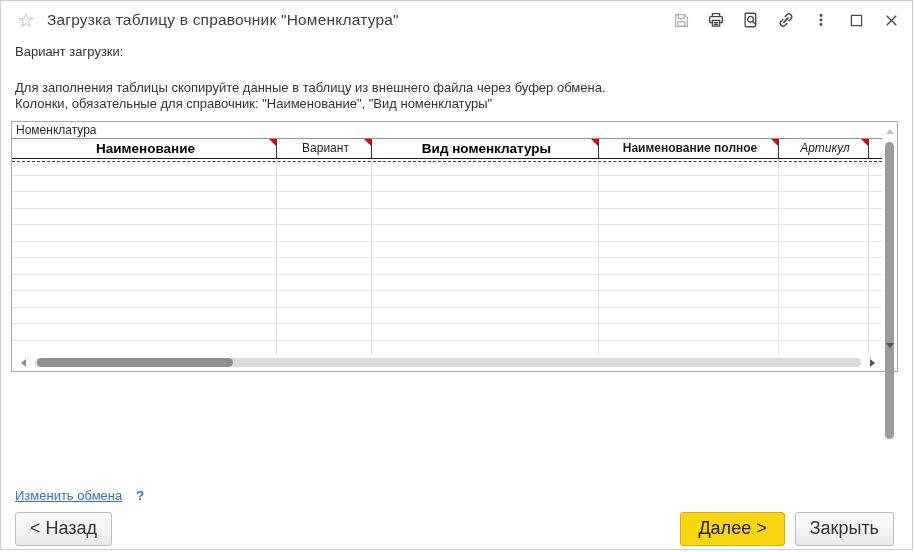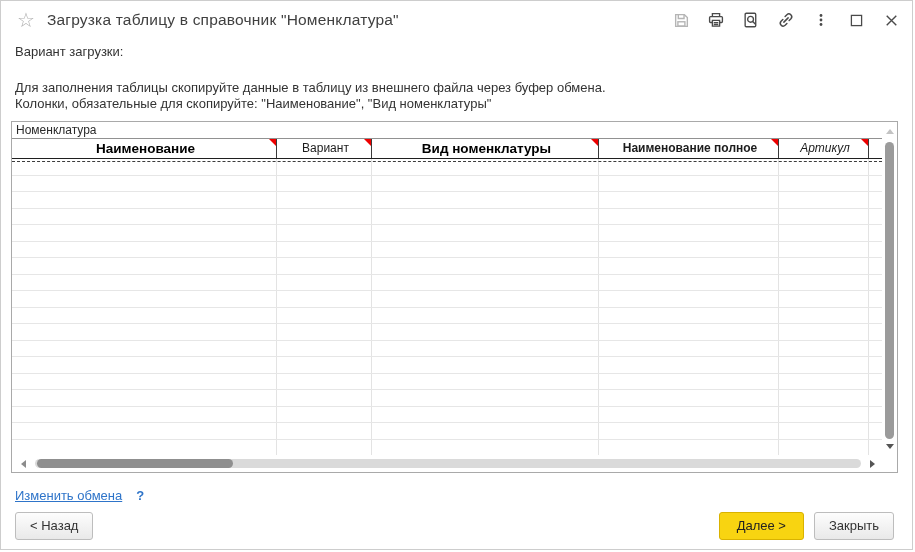--- a/index.html
+++ b/index.html
@@ -21,21 +21,21 @@
   .tabs { display:inline-flex; border:2px solid #e2c000; border-radius:5px; background:#fff; overflow:hidden; }
   .tab { font-size:13px; padding:4px 13px 5px; white-space:nowrap; cursor:pointer; color:#333;
          background:linear-gradient(#fafafa,#e6e6e6); border-left:1px solid #b9b9b9; }
   .tab:first-child { border-left:none; }
   .tab.active { background:#fff; color:#00a05c; }
 
   
   .instructions { position:absolute; top:79px; left:14px; font-size:13px; line-height:16px; color:#333; }
 
   
-  .grid-frame { position:absolute; left:10px; top:120px; width:887px; height:352px; border:1px solid #a9a9a9; background:#fff; }
+  .grid-frame { position:absolute; left:10px; top:120px; width:887px; height:251px; border:1px solid #a9a9a9; background:#fff; }
   .grid-content { position:absolute; left:0; top:0; right:15px; bottom:17px; overflow:hidden; }
   .group-header { height:17px; line-height:16px; font-size:12px; padding-left:4px; color:#2a2a2a; border-bottom:1px solid #919191; white-space:nowrap; }
   .header-row { position:relative; display:flex; height:20px; border-bottom:1px solid #1f1f1f;text-align:center; }
   .hcell { position:relative; flex:0 0 auto; border-right:1px solid #3a3a3a; padding:2px 1px 0 4px; font-size:12px; color:#1c1c1c; white-space:nowrap; overflow:hidden; cursor:pointer; }
   .hcell.bold { font-size:13.5px; font-weight:bold; color:#000; }
   .req { position:absolute; top:0; right:0; width:0; height:0; border-top:7px solid #ee0000; border-left:7px solid transparent; }
   .tbody { position:relative; height:297px; overflow:hidden; cursor:cell; }
   .current-row-line { position:absolute; left:0; right:0; top:2px; border-top:1px dashed #3c3c3c; }
   .trow { display:flex; height:16.5px; border-bottom:1px solid #e6e6e6; }
   .tcell { flex:0 0 auto; border-right:1px solid #e3e3e3; height:100%; }
@@ -51,21 +51,21 @@
   .arr-left { position:absolute; left:9px; top:4.5px; width:0; height:0; border-top:4.5px solid transparent; border-bottom:4.5px solid transparent; border-right:5px solid #8c8c8c; cursor:pointer; }
   .arr-right { position:absolute; right:7px; top:4.5px; width:0; height:0; border-top:4.5px solid transparent; border-bottom:4.5px solid transparent; border-left:5px solid #555; cursor:pointer; }
   .htrack { position:absolute; left:23px; right:21px; top:4px; height:9px; background:#dadada; border-radius:5px; cursor:pointer; }
   .hthumb { position:absolute; left:2px; top:0; width:196px; height:9px; background:#8f8f8f; border-radius:5px; cursor:pointer; }
 
   
   .edit-row { position:absolute; left:14px; top:487px; font-size:13px; display:flex; align-items:center; gap:14px; }
   .edit-link { color:#2e74c9; text-decoration:underline; cursor:pointer; }
   .help-q { color:#2e74c9; font-weight:bold; cursor:pointer; }
   .btn-row { position:absolute; left:14px; right:18px; top:511px; display:flex; align-items:flex-start; }
-  .btn { font-size:13px; color:#333; padding:5px 14px 6px; background:linear-gradient(#fdfdfd,#e9e9e9); border:1px solid #bdbdbd; border-radius:3px; cursor:pointer; white-space:nowrap; }
+  .btn { font-size:18px; color:#333; padding:5px 14px 6px; background:linear-gradient(#fdfdfd,#e9e9e9); border:1px solid #bdbdbd; border-radius:3px; cursor:pointer; white-space:nowrap; }
   .btn-right-group { margin-left:auto; display:flex; gap:10px; }
   .btn.primary { background:#f8d411; border:1px solid #d9b200; color:#222; padding:5px 17px 6px; }
 </style>
 </head>
 <body>
 
 <div class="window">
 
   <div class="titlebar">
     <span class="fav-star">☆</span>
@@ -119,21 +119,21 @@
       </span>
     </div>
   </div>
 
   <div class="variant-row">
     <span class="variant-label">Вариант загрузки:</span>
   </div>
 
   <div class="instructions">
     <div>Для заполнения таблицы скопируйте данные в таблицу из внешнего файла через буфер обмена.</div>
-    <div>Колонки, обязательные для скопируйте: "Наименование", "Вид номенклатуры"</div>
+    <div>Колонки, обязательные для справочник: "Наименование", "Вид номенклатуры"</div>
   </div>
 
   <div class="grid-frame">
     <div class="grid-content">
       <div class="group-header">Номенклатура</div>
       <div class="header-row">
           <div class="hcell bold" style="width: 265px;"><span>Наименование</span><i class="req"></i></div>
           <div class="hcell" style="width: 95px;"><span>Вариант</span><i class="req"></i></div>
           <div class="hcell bold" style="width: 227px;"><span>Вид номенклатуры</span><i class="req"></i></div>
           <div class="hcell" style="width: 180px; font-weight: bold;"><span>Наименование полное</span><i class="req"></i></div>

